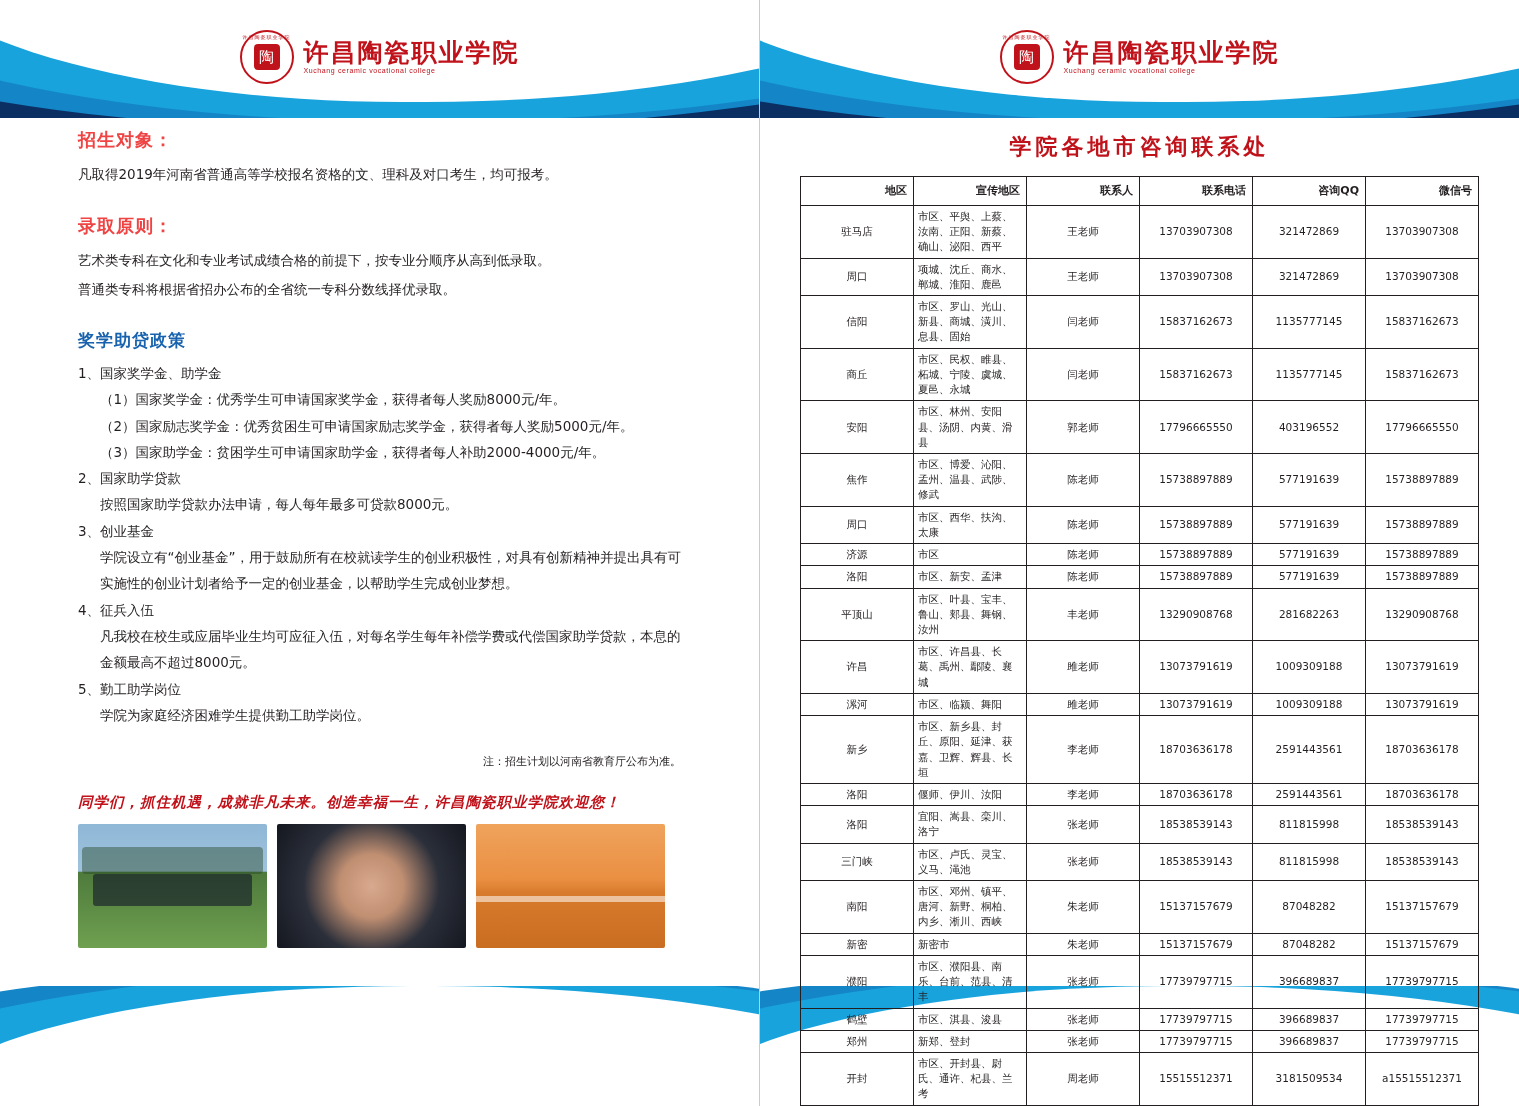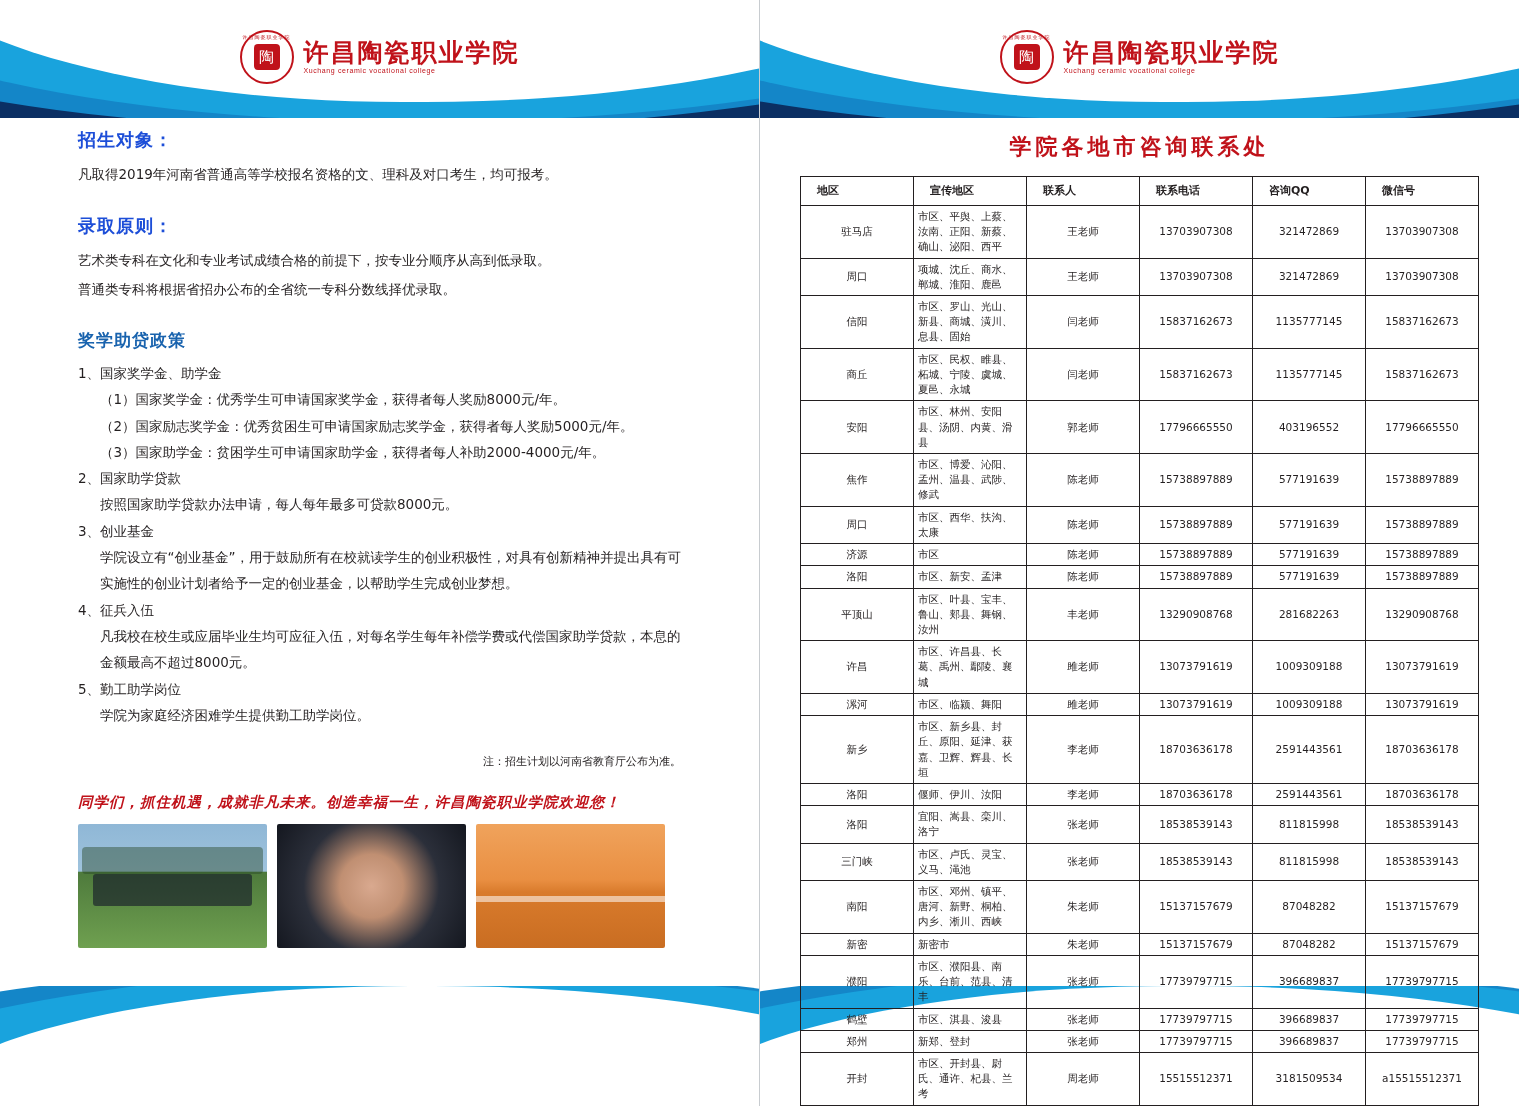--- a/index.html
+++ b/index.html
@@ -52,21 +52,21 @@
   .ftr .motto{
     position:absolute;bottom:22px;left:0;width:100%;text-align:center;color:#ffffff;
     font-size:15px;letter-spacing:7px;z-index:6;font-family:"DejaVu Sans",sans-serif;margin-top:12px;
   }
   .ftr .pageno{position:absolute;bottom:24px;color:#ffffff;font-size:14px;z-index:6;}
   .pageno-left{left:52px;}
   .pageno-right{right:52px;}
 
   
   .content-left{position:absolute;top:128px;left:0;width:759px;padding:0 78px;box-sizing:border-box;z-index:10;}
-  .h-red{color:#1d4ed8;font-size:18px;font-weight:bold;margin:0 0 10px 0;font-family:Liberation Serif, serif;letter-spacing:1px;}
+  .h-red{color:#ef4444;font-size:18px;font-weight:bold;margin:0 0 10px 0;font-family:Liberation Serif, serif;letter-spacing:1px;}
   .h-blue{color:#1963ae;font-size:17px;font-weight:bold;margin:0 0 8px 0;font-family:"DejaVu Sans",sans-serif;letter-spacing:1px;}
   .para{font-size:13.5px;color:#231f20;line-height:1.9;margin:0 0 4px 0;font-family:"DejaVu Sans",sans-serif;}
   .blk{margin-bottom:26px;}
   .lvl1{font-size:13.5px;color:#231f20;line-height:1.95;margin:0;font-family:"DejaVu Sans",sans-serif;}
   .lvl2{font-size:13.5px;color:#231f20;line-height:1.95;margin:0;padding-left:22px;font-family:"DejaVu Sans",sans-serif;}
   .lvl3{font-size:13.5px;color:#231f20;line-height:1.95;margin:0;padding-left:22px;text-indent:0;font-family:"DejaVu Sans",sans-serif;}
   .note{font-size:11px;color:#231f20;text-align:right;margin-top:14px;font-family:"DejaVu Sans",sans-serif;}
   .slogan{color:#c0121a;font-size:14.5px;font-weight:bold;font-style:italic;margin:24px 0 12px 0;letter-spacing:1px;font-family:"DejaVu Sans",sans-serif;}
 
   .photos{display:flex;gap:10px;}
@@ -82,21 +82,21 @@
   .content-right{position:absolute;top:124px;left:0;width:759px;padding:0 40px;box-sizing:border-box;z-index:10;}
   .tbl-title{
     text-align:center;color:#c0121a;font-size:22px;font-weight:bold;letter-spacing:4px;
     margin:8px 0 14px 0;font-family:"DejaVu Sans",sans-serif;
   }
   table.contacts{border-collapse:collapse;width:100%;table-layout:fixed;}
   table.contacts th,table.contacts td{
     border:1px solid #231f20;font-size:10.5px;color:#231f20;padding:3px 4px;
     font-family:"DejaVu Sans",sans-serif;line-height:1.45;
   }
-  table.contacts th{text-align:left;font-weight:bold;font-size:11px;padding:6px 16px;}
+  table.contacts th{text-align:right;font-weight:bold;font-size:11px;padding:6px 6px;}
   td.c-region{text-align:center;width:46px;}
   td.c-area{text-align:left;padding-left:6px;}
   td.c-person{text-align:center;width:62px;}
   td.c-phone{text-align:center;width:88px;}
   td.c-qq{text-align:center;width:80px;}
   td.c-wx{text-align:center;width:92px;}
 </style>
 </head>
 <body>
 

